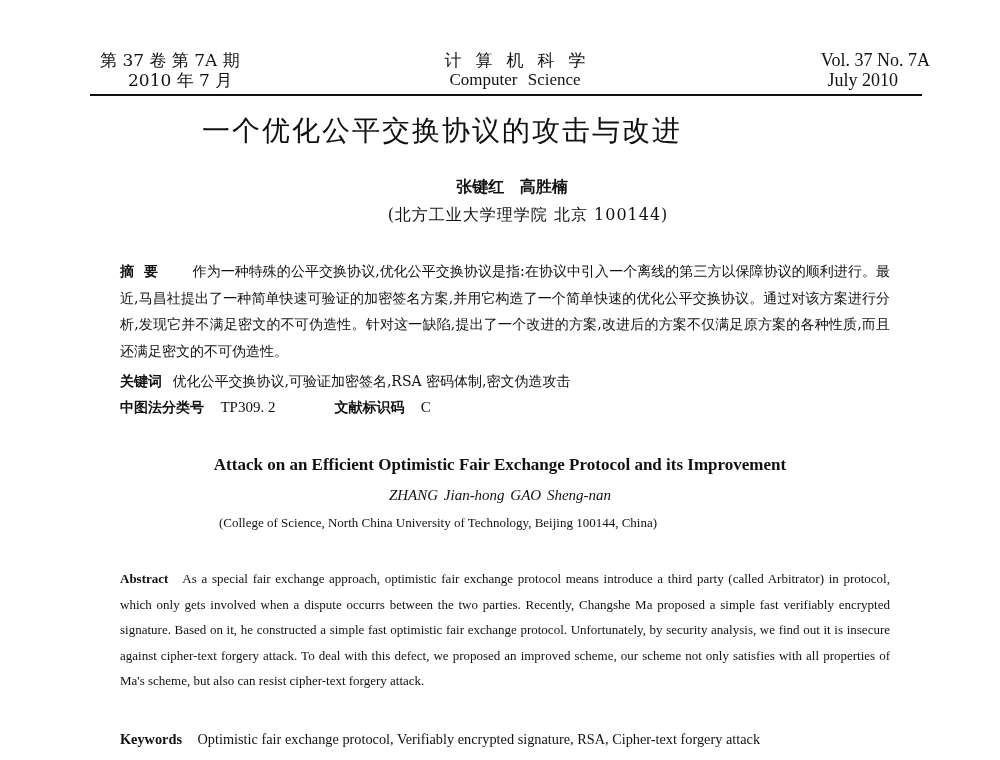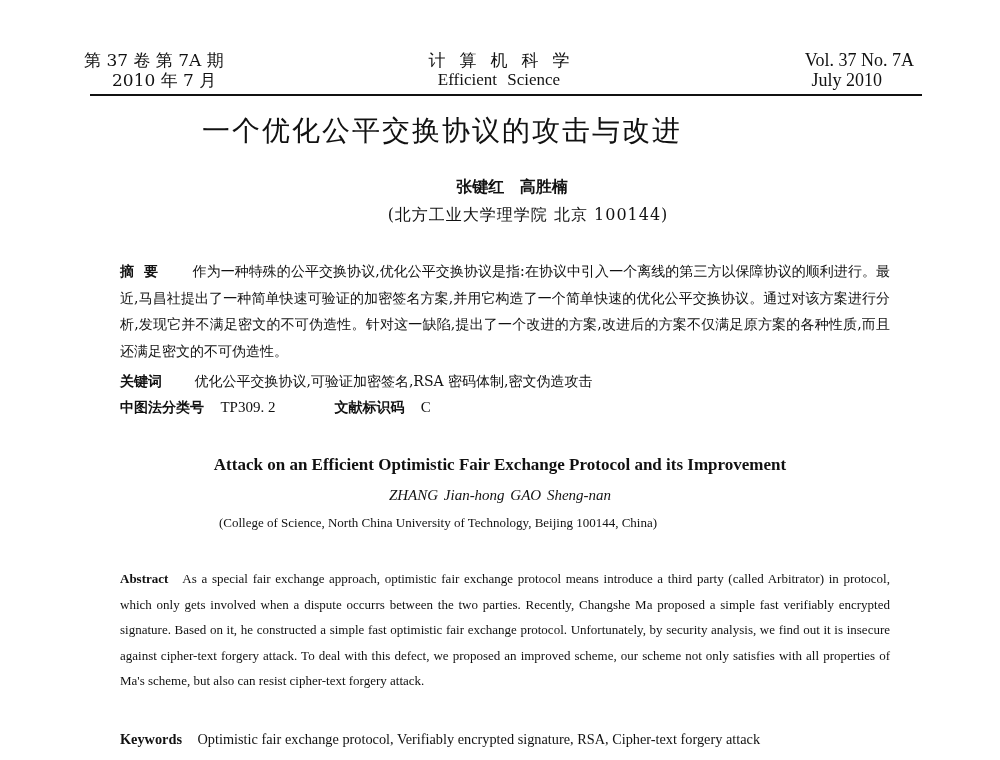--- a/index.html
+++ b/index.html
@@ -1,36 +1,36 @@
 <!DOCTYPE html>
 <html><head>
 <meta charset="utf-8">
 <style>
   html, body { margin: 0; padding: 0; background: #ffffff; }
   body { width: 1000px; height: 760px; position: relative; overflow: hidden; color: #111; font-family: "DejaVu Serif", serif; }
   .page { position: absolute; left: 0; top: 0; width: 1000px; height: 760px; }
 
-  .header { position: absolute; left: 84px; top: 50px; width: 830px; height: 46px; }
+  .header { position: absolute; left: 100px; top: 50px; width: 830px; height: 46px; }
   .hdr-left { position: absolute; left: 0; top: 0; font-size: 17px; line-height: 20px; }
   .hdr-left .l2 { padding-left: 28px; }
   .hdr-center { position: absolute; left: 0; width: 830px; top: 0; text-align: center; font-size: 17px; line-height: 20px; }
   .hdr-center .cn { letter-spacing: 14px; padding-left: 14px; }
   .hdr-center .en { font-family: "Liberation Serif", serif; font-size: 17px; word-spacing: 6px; }
   .hdr-right { position: absolute; right: 0; top: 0; text-align: right; font-family: "Liberation Serif", serif; font-size: 18px; line-height: 20px; }
   .hdr-right .l2 { padding-right: 32px; }
   .hdr-rule { position: absolute; left: 90px; top: 94px; width: 832px; height: 2px; background: #111; }
 
   .title-cn { position: absolute; left: 0; width: 884px; top: 112px; text-align: center; font-family: "DejaVu Sans", sans-serif; font-size: 28px; letter-spacing: 2px; font-weight: 500; }
   .authors-cn { position: absolute; left: 0; width: 1000px; top: 177px; text-align: center; font-family: "DejaVu Sans", sans-serif; font-size: 16px; font-weight: bold; word-spacing: 10px; padding-left: 12px; }
   .affil-cn { position: absolute; left: 0; width: 1000px; top: 205px; text-align: center; font-size: 16px; letter-spacing: 1px; margin-left: 28px; }
 
   .abs-cn { position: absolute; left: 120px; top: 258px; width: 770px; font-size: 14px; line-height: 26.5px; text-align: justify; text-indent: 0; }
   .abs-cn .lbl { font-family: "DejaVu Sans", sans-serif; font-weight: bold; letter-spacing: 10px; margin-right: 20px; }
   .kw-cn { position: absolute; left: 120px; top: 373px; width: 770px; font-size: 14px; }
-  .kw-cn .lbl { font-family: "DejaVu Sans", sans-serif; font-weight: bold; margin-right: 28px; }
+  .kw-cn .lbl { font-family: "DejaVu Sans", sans-serif; font-weight: bold; margin-right: 6px; }
   .cls-cn { position: absolute; left: 120px; top: 399px; width: 770px; font-size: 14px; }
   .cls-cn .lbl { font-family: "DejaVu Sans", sans-serif; font-weight: bold; margin-right: 12px; }
   .cls-cn .val { font-family: "Liberation Serif", serif; font-size: 15px; }
   .cls-cn .gap { display: inline-block; width: 50px; }
 
   .title-en { position: absolute; left: 0; width: 1000px; top: 455px; text-align: center; font-family: "Liberation Serif", serif; font-weight: bold; font-size: 17px; }
   .authors-en { position: absolute; left: 0; width: 1000px; top: 487px; text-align: center; font-family: "Liberation Serif", serif; font-size: 15px; word-spacing: 2px; font-style: italic; }
   .affil-en { position: absolute; left: 0; width: 876px; top: 515px; text-align: center; font-family: "Liberation Serif", serif; font-size: 13px; }
 
   .abs-en { position: absolute; left: 120px; top: 566px; width: 770px; font-family: Liberation Serif, serif; font-size: 13px; line-height: 25.6px; text-align: justify; }
@@ -43,21 +43,21 @@
 
 <div class="page">
 
   <div class="header">
     <div class="hdr-left">
       <div>第 37 卷  第 7A 期</div>
       <div class="l2">2010 年 7 月</div>
     </div>
     <div class="hdr-center">
       <div class="cn">计算机科学</div>
-      <div class="en">Efficient Science</div>
+      <div class="en">Computer Science</div>
     </div>
     <div class="hdr-right">
       <div>Vol. 37 No. 7A</div>
       <div class="l2">July 2010</div>
     </div>
   </div>
   <div class="hdr-rule"></div>
 
   <div class="title-cn">一个优化公平交换协议的攻击与改进</div>
   <div class="authors-cn">张键红   高胜楠</div>

